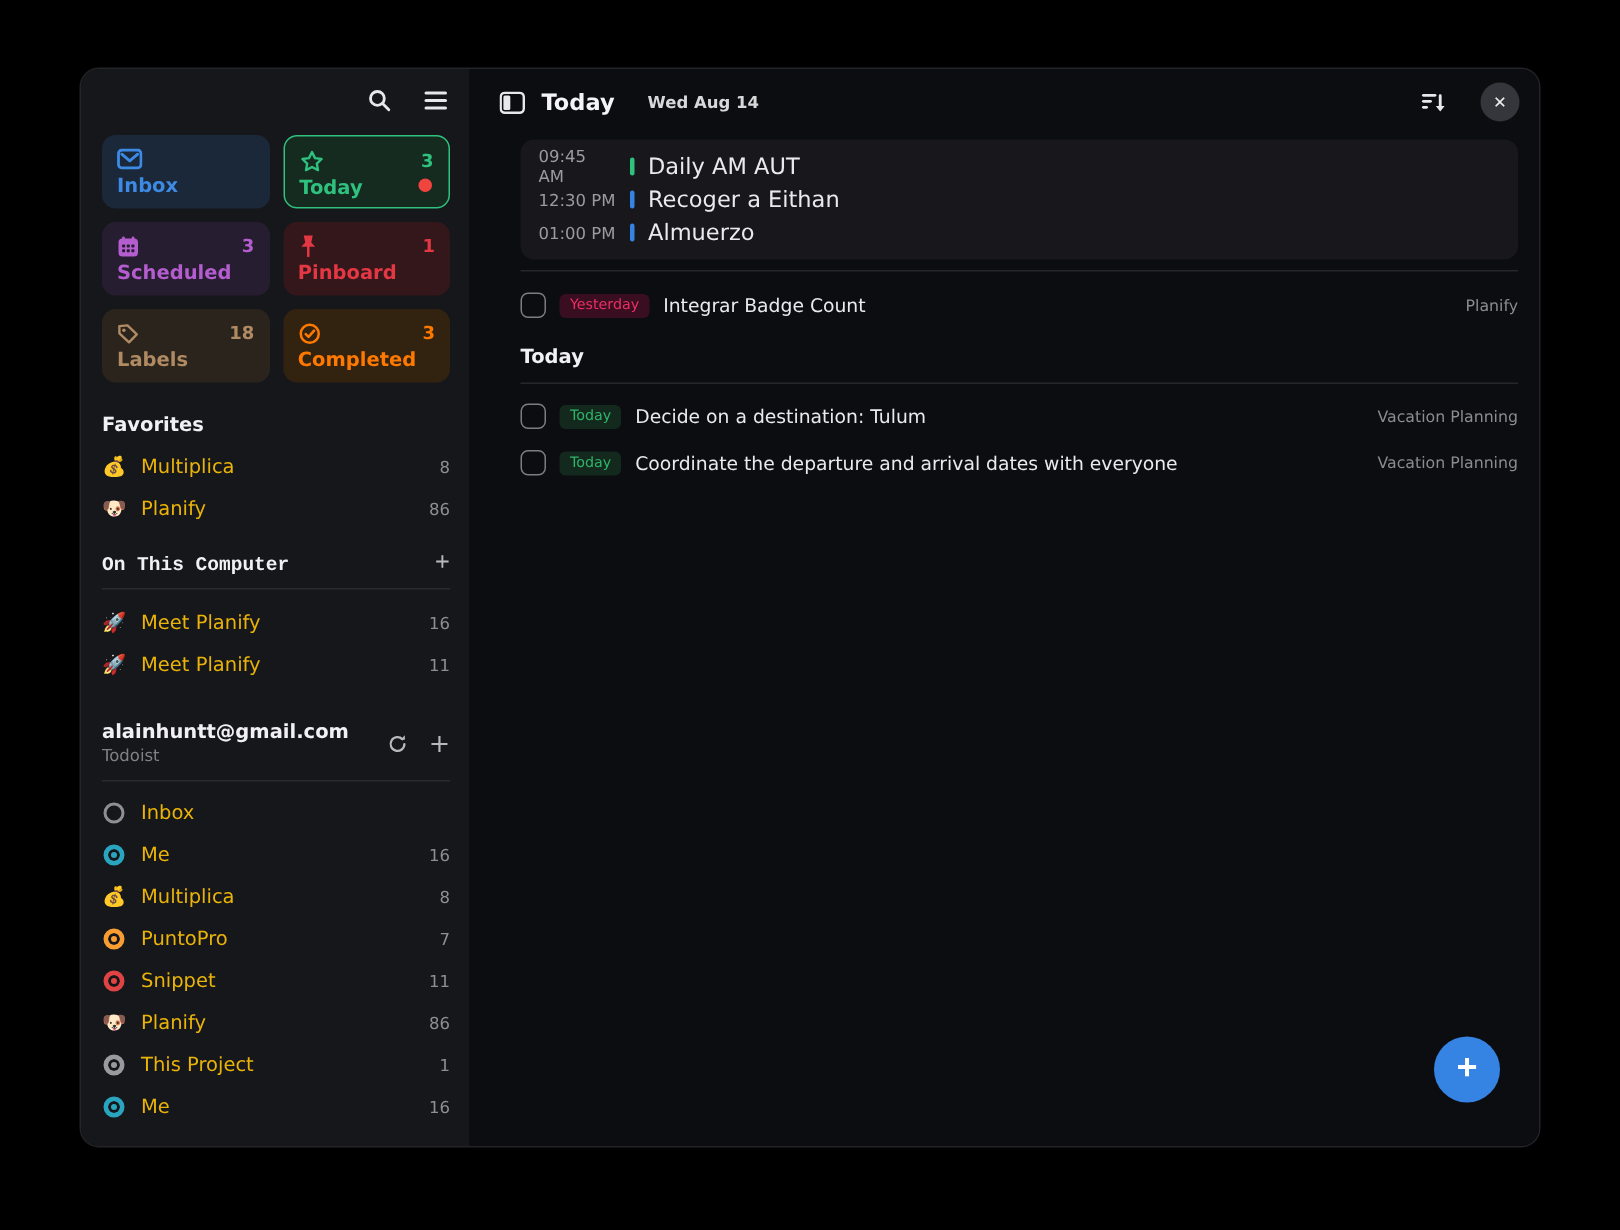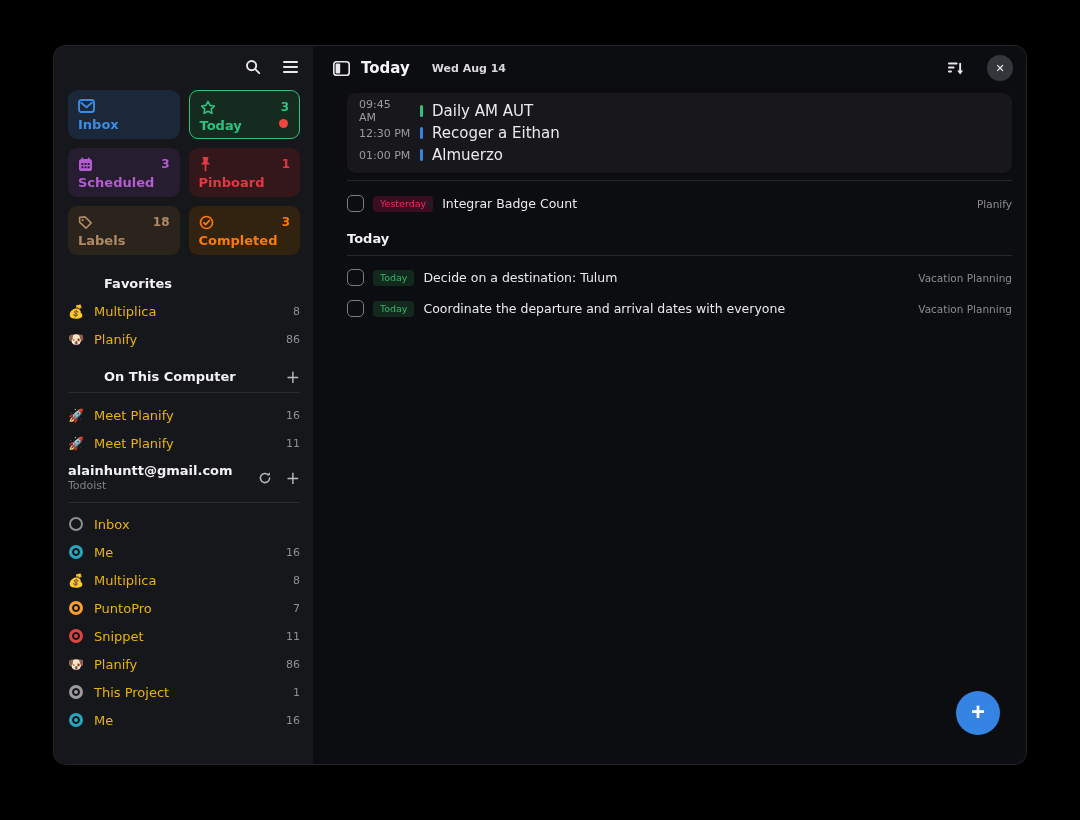--- a/index.html
+++ b/index.html
@@ -22,37 +22,37 @@
   .tile .tlabel { font-size:13px; font-weight:bold; margin-top:2px; }
   .t-inbox     { background:#1b2839; } .t-inbox .tlabel, .t-inbox .tcount { color:#3d8ae4; }
   .t-today     { background:#152b20; border:1px solid #2ec27e; } .t-today .tlabel,.t-today .tcount { color:#2ec27e; }
   .t-scheduled { background:#271d30; } .t-scheduled .tlabel,.t-scheduled .tcount { color:#b35dcf; }
   .t-pinboard  { background:#33171b; } .t-pinboard .tlabel,.t-pinboard .tcount { color:#e43744; }
   .t-labels    { background:#2a241d; } .t-labels .tlabel,.t-labels .tcount { color:#b08a63; }
   .t-completed { background:#322310; } .t-completed .tlabel,.t-completed .tcount { color:#ff7800; }
   .reddot { position:absolute; right:11px; bottom:10px; width:9px; height:9px; border-radius:50%; background:#f0443e; }
 
   .sec-title { font-size:13px; font-weight:bold; color:#f1f1f3; }
-  .sb-section-head { display:flex; align-items:center; justify-content:space-between;margin-left:36px; }
+  .sb-section-head { display:flex; align-items:center; justify-content:space-between; }
   .plus-btn { color:#b9b9bd; font-size:17px; line-height:14px; cursor:pointer; font-weight:400; }
   .sb-divider { border:none; border-top:1px solid #2a2b30; margin:8px 0 2px 0; }
 
   .sb-item { display:flex; align-items:center; height:28px; gap:10px; cursor:pointer; border-radius:6px; }
   .sb-item .emoji { font-size:13px; width:16px; text-align:center; }
   .sb-item .name { font-size:13px; color:#eab308; flex:1; }
   .sb-item .cnt { font-size:11px; color:#8e8f94; }
 
   .dot { width:14px; height:14px; border-radius:50%; margin:0 1px; }
   .dot-outline { border:2px solid #8e8f94; background:transparent; }
   .dot-teal    { border:3px solid #2aa5bf; background:#2aa5bf; box-shadow:inset 0 0 0 2px #15161a; }
   .dot-orange  { border:3px solid #f79d32; background:#f79d32; box-shadow:inset 0 0 0 2px #15161a; }
   .dot-red     { border:3px solid #e04343; background:#e04343; box-shadow:inset 0 0 0 2px #15161a; }
   .dot-gray    { border:3px solid #9a9a9e; background:#9a9a9e; box-shadow:inset 0 0 0 2px #15161a; }
 
-  .account { display:flex; align-items:center; margin-top:6px; }
+  .account { display:flex; align-items:center; margin-top:24px; }
   .acct-text { flex:1; }
   .acct-email { font-size:13px; font-weight:bold; color:#f1f1f3; }
   .acct-service { font-size:11px; color:#808186; margin-top:1px; }
   .acct-icons { display:flex; gap:14px; align-items:center; color:#b9b9bd; }
   .refresh-glyph { font-size:14px; color:#b9b9bd; }
 
   
   .main { flex:1; position:relative; background:#0c0d10; display:flex; flex-direction:column; }
   .main-header { height:44px; display:flex; align-items:center; padding:0 13px 0 20px; gap:9px; }
   .main-title { font-size:15px; font-weight:bold; color:#f4f4f6; margin-left:2px; }
@@ -206,21 +206,21 @@
           <span class="name">Multiplica</span>
           <span class="cnt">8</span>
         </div>
         <div class="sb-item">
           <span class="emoji">🐶</span>
           <span class="name">Planify</span>
           <span class="cnt">86</span>
         </div>
       </div>
 
-      <div class="sb-section-head" style="margin-top:16px;">
+      <div class="sb-section-head" style="margin-top:16px;font-family:Liberation Mono, monospace;">
         <span class="sec-title">On This Computer</span>
         <span class="plus-btn">+</span>
       </div>
       <hr class="sb-divider">
       <div style="margin-top:8px;">
         <div class="sb-item">
           <span class="emoji">🚀</span>
           <span class="name">Meet Planify</span>
           <span class="cnt">16</span>
         </div>

